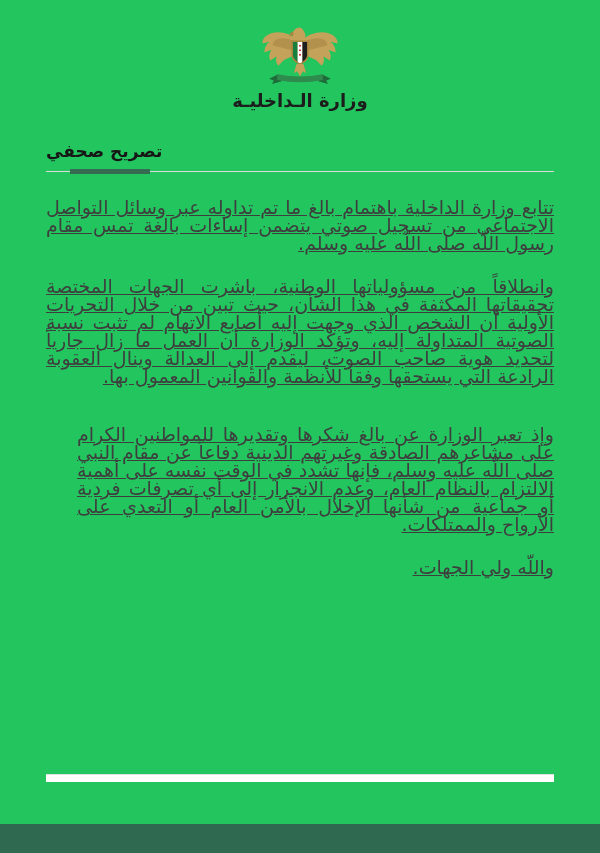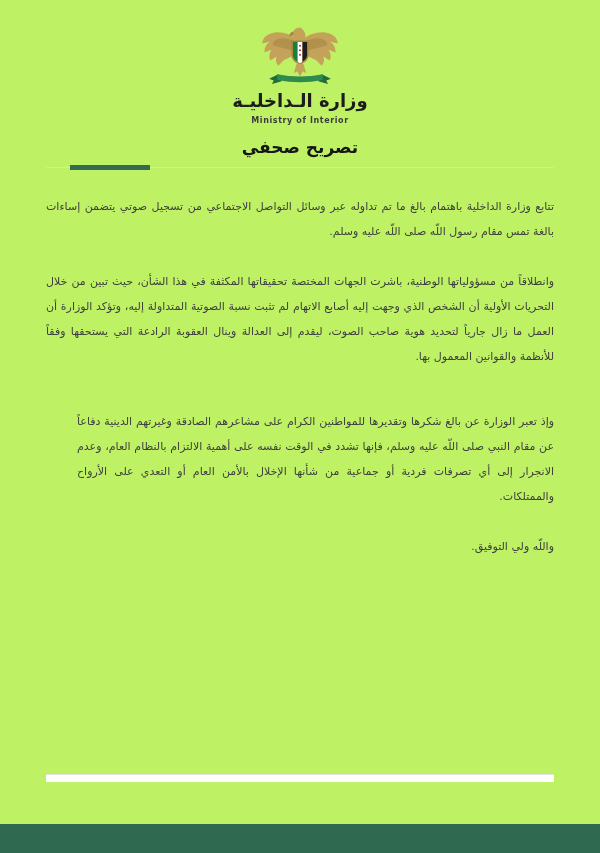--- a/index.html
+++ b/index.html
@@ -3,21 +3,21 @@
 <meta charset="utf-8">
 <style>
   * { margin: 0; padding: 0; box-sizing: border-box; }
   html, body { background: #ffffff; }
   body { font-family: "DejaVu Sans", sans-serif; }
 
   .page {
     position: relative;
     width: 600px;
     height: 853px;
-    background: #bef264;
+    background: #22c55e;
     overflow: hidden;
     margin: 0 auto;
   }
 
   .content {
     position: absolute;
     top: 0; left: 0; right: 0;
     bottom: 80px;
     overflow: hidden;
   }
@@ -41,25 +41,25 @@
     color: #3d3d3d;
     line-height: 11px;
   }
 
   
   .statement {
     direction: rtl;
     padding: 0 46px;
   }
   .statement-heading {
-    margin-top: 10px;
+    margin-top: 28px;
     font-size: 17px;
     font-weight: bold;
     color: #161616;
-    text-align: center;
+    text-align: left;
     line-height: 23px;
   }
   .rule {
     position: relative;
     height: 5px;
     margin-top: 6px;
   }
   .rule::before {
     content: "";
     position: absolute;
@@ -68,25 +68,26 @@
     background: #dcdcdc;
   }
   .rule-accent {
     position: absolute;
     left: 24px; top: 0;
     width: 80px; height: 5px;
     background: #356b52;
   }
 
   .statement p {
-    font-size: 11px;
-    line-height: 25px;
+    font-size: 19px;
+    line-height: 18px;
     color: #3e3e3e;
     text-align: justify;
     margin: 0 0 25px 0;
+    text-decoration: underline;
   }
   .statement p.first { margin-top: 24px; }
   .statement p.gap-lg { margin-top: 40px; margin-left: 31px; }
   .statement p.gap-md { margin-top: 32px; }
   .statement p.closing {
     text-align: right;
     margin-top: 18px;
     margin-bottom: 0;
   }
 
@@ -150,33 +151,32 @@
         </g>
 
         <path d="M64 66 L59 82 L65 78.5 L70 88 L75 78.5 L81 82 L76 66 Z" fill="#c4a259"></path>
 
         <path d="M32 84 L16 92 L24 95 L21 101 L38 96 Z" fill="#1f6b3a"></path>
         <path d="M108 84 L124 92 L116 95 L119 101 L102 96 Z" fill="#1f6b3a"></path>
 
         <path d="M30 84 Q70 92 110 84 L110 94 Q70 102 30 94 Z" fill="#2f8a4d"></path>
       </svg>
       <h1 class="ministry-title-ar">وزارة الـداخليـة</h1>
-      <div class="ministry-title-en">Ministry of Interior</div>
     </header>
 
     <section class="statement">
       <h2 class="statement-heading">تصريح صحفي</h2>
       <div class="rule">
         <span class="rule-accent"></span>
       </div>
 
       <p class="first">تتابع وزارة الداخلية باهتمام بالغ ما تم تداوله عبر وسائل التواصل الاجتماعي من تسجيل صوتي يتضمن إساءات بالغة تمس مقام رسول اللّه صلى اللّه عليه وسلم.</p>
       <p>وانطلاقاً من مسؤولياتها الوطنية، باشرت الجهات المختصة تحقيقاتها المكثفة في هذا الشأن، حيث تبين من خلال التحريات الأولية أن الشخص الذي وجهت إليه أصابع الاتهام لم تثبت نسبة الصوتية المتداولة إليه، وتؤكد الوزارة أن العمل ما زال جارياً لتحديد هوية صاحب الصوت، ليقدم إلى العدالة وينال العقوبة الرادعة التي يستحقها وفقاً للأنظمة والقوانين المعمول بها.</p>
       <p class="gap-lg">وإذ تعبر الوزارة عن بالغ شكرها وتقديرها للمواطنين الكرام على مشاعرهم الصادقة وغيرتهم الدينية دفاعاً عن مقام النبي صلى اللّه عليه وسلم، فإنها تشدد في الوقت نفسه على أهمية الالتزام بالنظام العام، وعدم الانجرار إلى أي تصرفات فردية أو جماعية من شأنها الإخلال بالأمن العام أو التعدي على الأرواح والممتلكات.</p>
-      <p class="closing">واللّه ولي التوفيق.</p>
+      <p class="closing">واللّه ولي الجهات.</p>
     </section>
 
   </div>
 
   <footer class="page-footer">
   </footer>
 
   <div class="bottom-bar"></div>
 
 </div>

